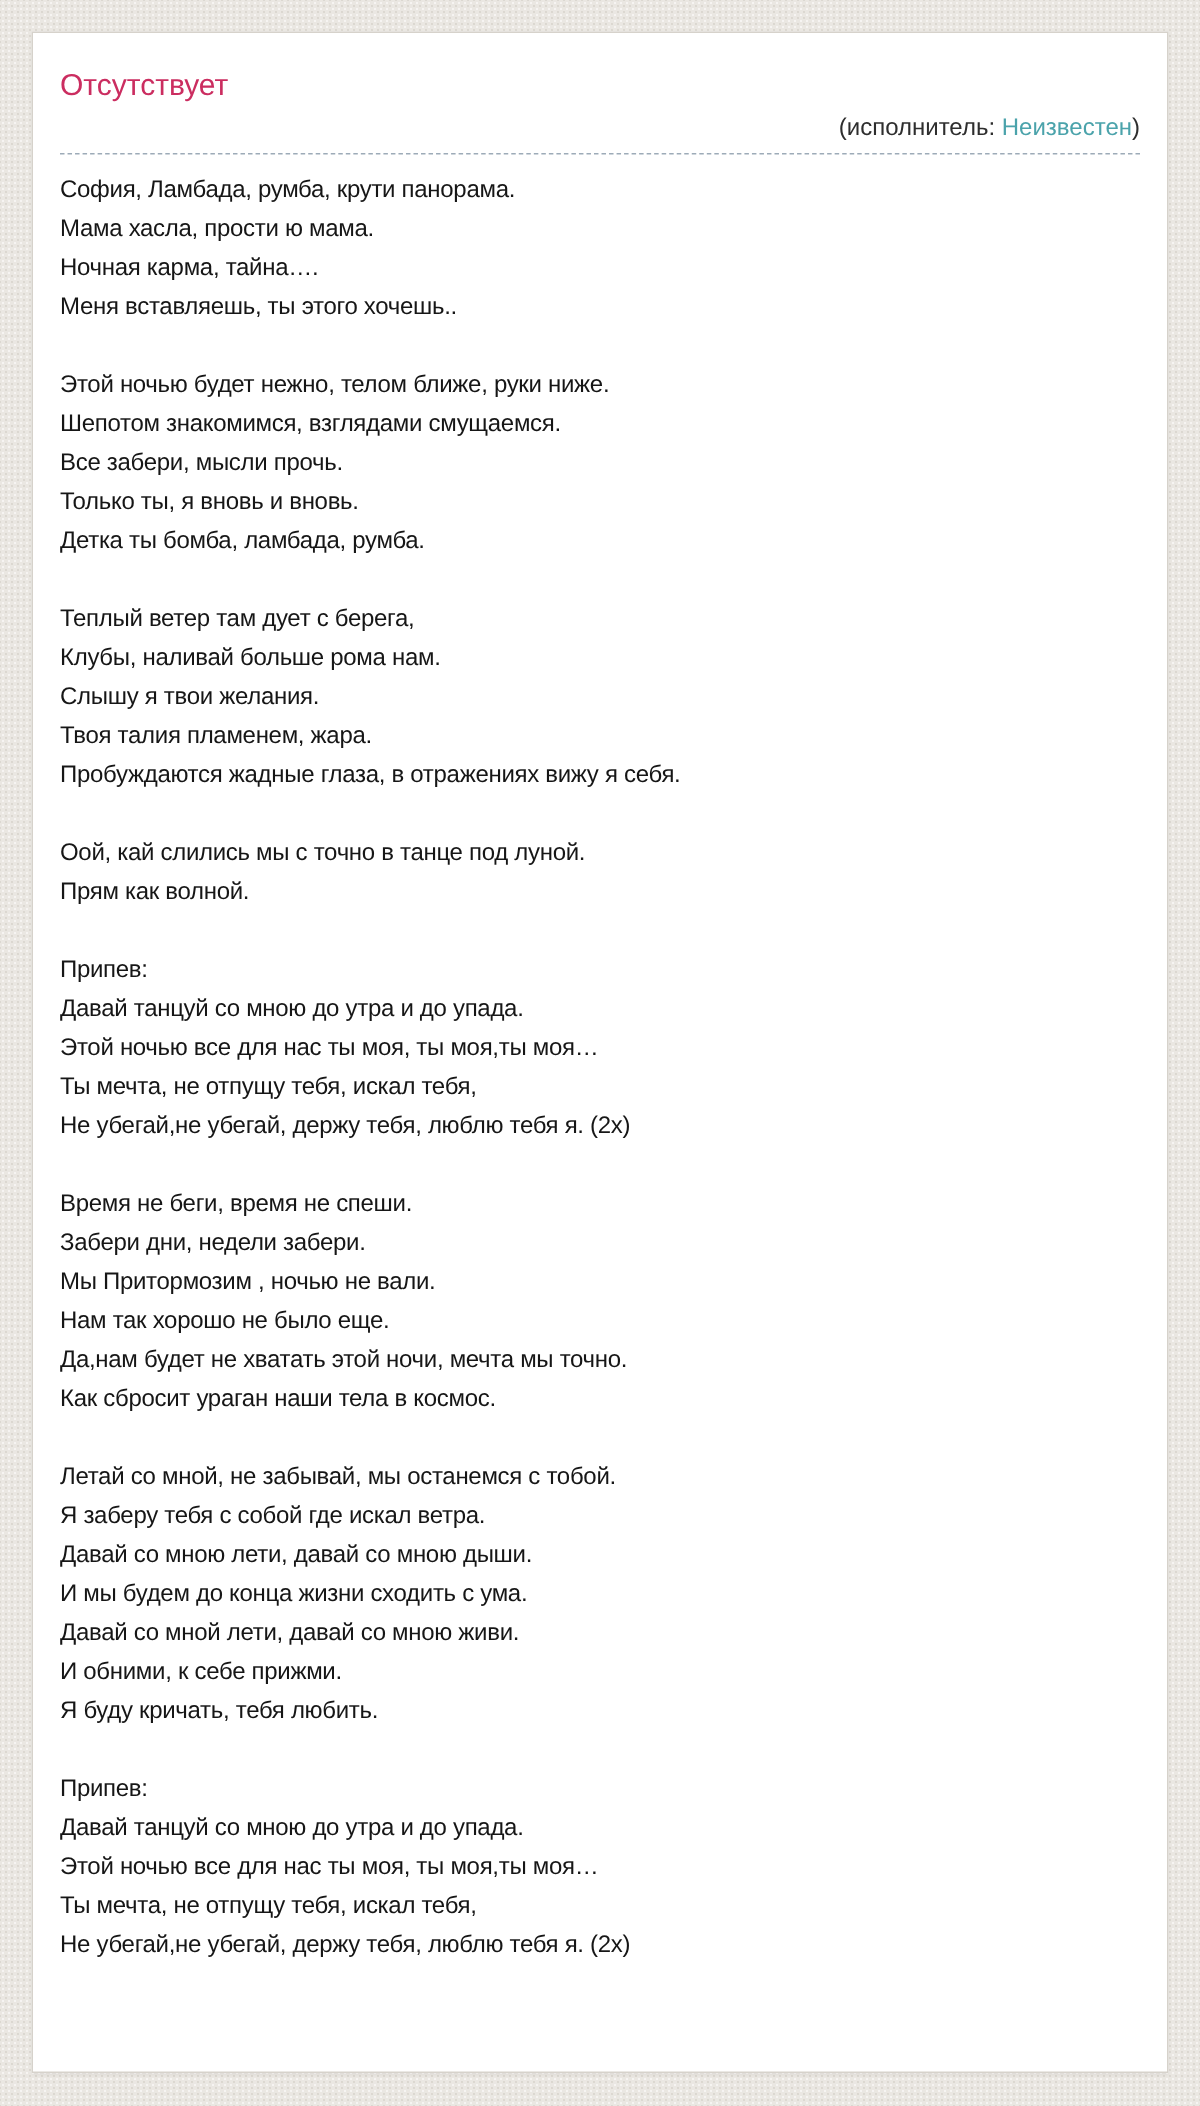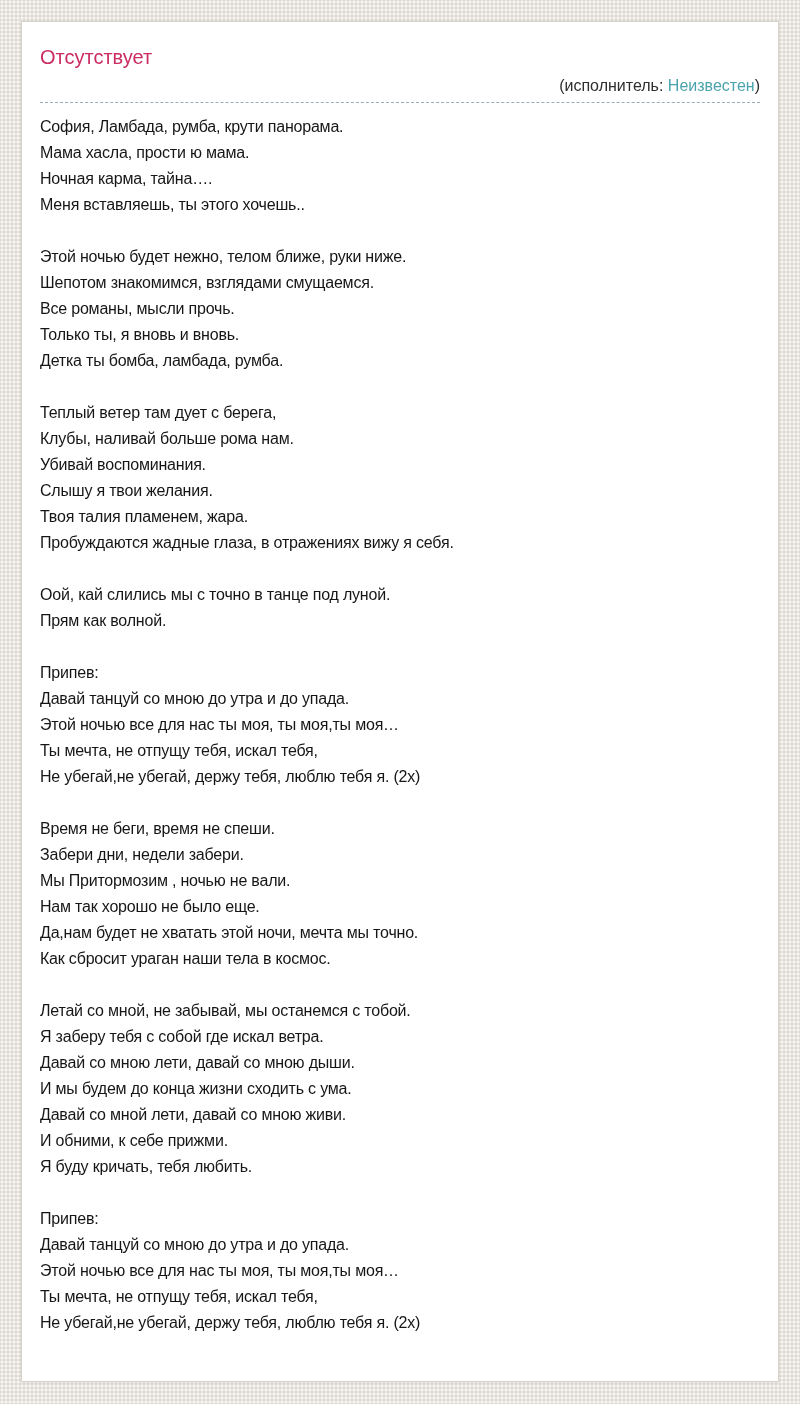--- a/index.html
+++ b/index.html
@@ -84,28 +84,27 @@
   <div class="lyrics">
       <div class="stanza">
         <div class="line">София, Ламбада, румба, крути панорама.</div>
         <div class="line">Мама хасла, прости ю мама.</div>
         <div class="line">Ночная карма, тайна….</div>
         <div class="line">Меня вставляешь, ты этого хочешь..</div>
       </div>
       <div class="stanza">
         <div class="line">Этой ночью будет нежно, телом ближе, руки ниже.</div>
         <div class="line">Шепотом знакомимся, взглядами смущаемся.</div>
-        <div class="line">Все романы, мысли прочь.</div>
+        <div class="line">Все забери, мысли прочь.</div>
         <div class="line">Только ты, я вновь и вновь.</div>
         <div class="line">Детка ты бомба, ламбада, румба.</div>
       </div>
       <div class="stanza">
         <div class="line">Теплый ветер там дует с берега,</div>
         <div class="line">Клубы, наливай больше рома нам.</div>
-        <div class="line">Убивай воспоминания.</div>
         <div class="line">Слышу я твои желания.</div>
         <div class="line">Твоя талия пламенем, жара.</div>
         <div class="line">Пробуждаются жадные глаза, в отражениях вижу я себя.</div>
       </div>
       <div class="stanza">
         <div class="line">Оой, кай слились мы с точно в танце под луной.</div>
         <div class="line">Прям как волной.</div>
       </div>
       <div class="stanza">
         <div class="line">Припев:</div>

